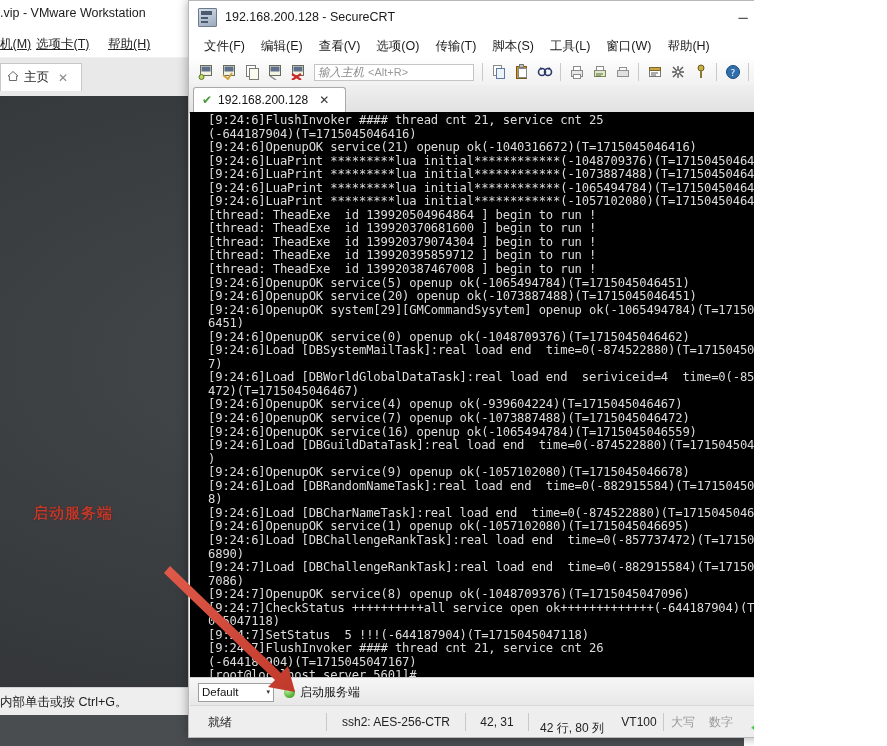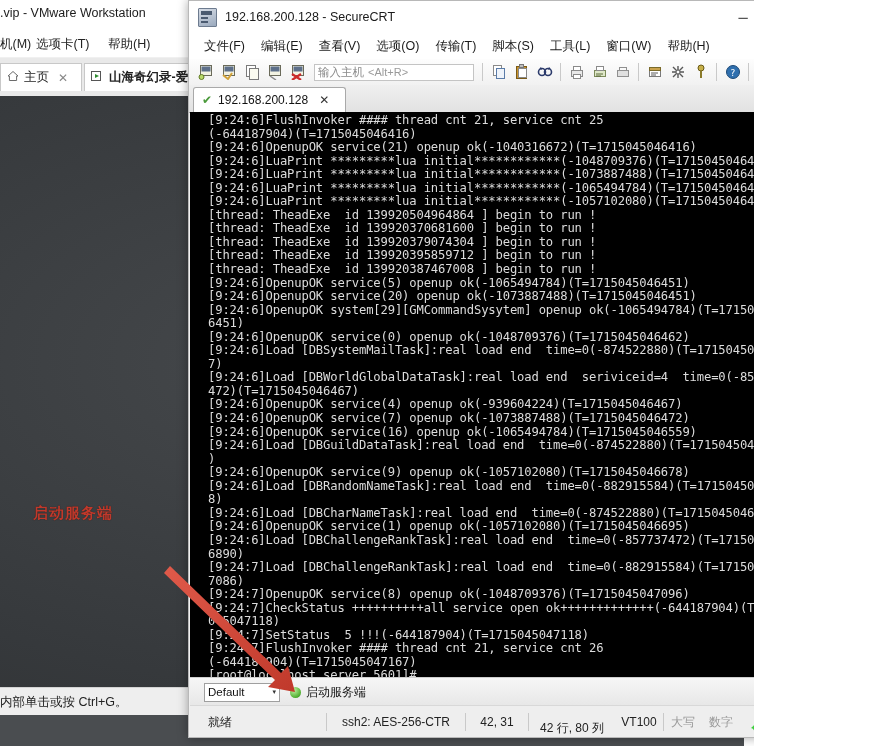--- a/index.html
+++ b/index.html
@@ -31,20 +31,21 @@
     white-space: nowrap;
   }
   .vmw-menubar {
     position: absolute; left: 0; top: 31px; width: 887px; height: 26px;
     background: #ffffff;
   }
   .vmw-menu-item {
     position: absolute; top: 5px;
     font-size: 12.5px; color: #222;
     white-space: nowrap;
+    text-decoration: underline;
   }
   .vmw-toolbar-sep {
     position: absolute; top: 33px; height: 20px; width: 5px;
     background: #cf6a38;
   }
   .vmw-tabstrip {
     position: absolute; left: 0; top: 58px; width: 887px; height: 38px;
     background: #e9e9e9;
     border-bottom: 1px solid #c6c6c6;
   }
@@ -168,21 +169,21 @@
   .tb-sep {
     width: 1px; height: 18px; background: #c9c9c9; margin: 0 4px; flex: none;
   }
   .tb-hostfield {
     width: 160px; height: 17px; margin-left: 4px; margin-right: 4px;
     background: #ffffff; border: 1px solid #c4c4c4;
     display: flex; align-items: center;
     padding: 0 3px; box-sizing: border-box; flex: none;
   }
   .tb-hostfield .ph {
-    font-size: 11.5px; color: #8a8a8a; white-space: nowrap;
+    font-size: 11.5px; color: #8a8a8a; white-space: nowrap; font-style: italic;
   }
   .tb-hostfield .hint { font-size: 11px; color: #9a9a9a; margin-left: 4px; }
   .tb-overflow {
     margin-left: auto; margin-right: 4px; font-size: 9px; color: #555;
   }
 
   .crt-tabstrip {
     position: absolute; left: 0; top: 84px; right: 0; height: 27px;
     background: linear-gradient(180deg,#efefef 0%,#e2e2e2 100%);
     border-bottom: 1px solid #a9a9a9;
@@ -245,21 +246,21 @@
   }
 
   
   .crt-sessbar {
     position: absolute; left: 1px; top: 676px; right: 1px; height: 28px;
     background: linear-gradient(180deg,#f6f6f6 0%,#e7e7e7 100%);
     border-top: 1px solid #cfcfcf;
     display: flex; align-items: center;
   }
   .sess-combo {
-    width: 76px; height: 19px; margin-left: 14px;
+    width: 76px; height: 19px; margin-left: 8px;
     background: #ffffff; border: 1px solid #9f9f9f;
     display: flex; align-items: center; justify-content: space-between;
     padding: 0 3px; box-sizing: border-box; flex: none;
   }
   .sess-combo .val { font-size: 11.5px; color: #111; }
   .sess-combo .arw { font-size: 7px; color: #333; }
   .sess-btn {
     display: flex; align-items: center; margin-left: 10px;
     font-size: 12px; color: #111; white-space: nowrap;
   }
@@ -321,29 +322,20 @@
 
     <div class="vmw-tabstrip">
       <div class="vmw-tab" style="left:0px; width:82px;">
         <span class="tab-ico">
           <svg width="12" height="12" viewBox="0 0 12 12">
               <path d="M6 1.5 L11 6 L9.6 6 L9.6 10.5 L2.4 10.5 L2.4 6 L1 6 Z" fill="none" stroke="#6b6b6b" stroke-width="1"></path>
             </svg>
         </span>
         <span>主页</span>
         <span class="tab-close">✕</span>
-      </div>
-      <div class="vmw-tab active" style="left:84px; width:140px;">
-        <span class="tab-ico">
-          <svg width="13" height="12" viewBox="0 0 13 12">
-            <rect x="0.5" y="1.5" width="9" height="9" fill="none" stroke="#555" stroke-width="1"></rect>
-            <path d="M4 4 L8 6 L4 8 Z" fill="#2e8b2e"></path>
-          </svg>
-        </span>
-        <span>山海奇幻录-爱</span>
       </div>
     </div>
 
     <div class="vmw-vmscreen">
       <div class="vmw-vmscreen-inner"></div>
       <div class="vm-red-label">启动服务端</div>
     </div>
 
     <div class="vmw-statusbar">
       <div class="vmw-status-text" style="left:0px;">内部单击或按 Ctrl+G。</div>

